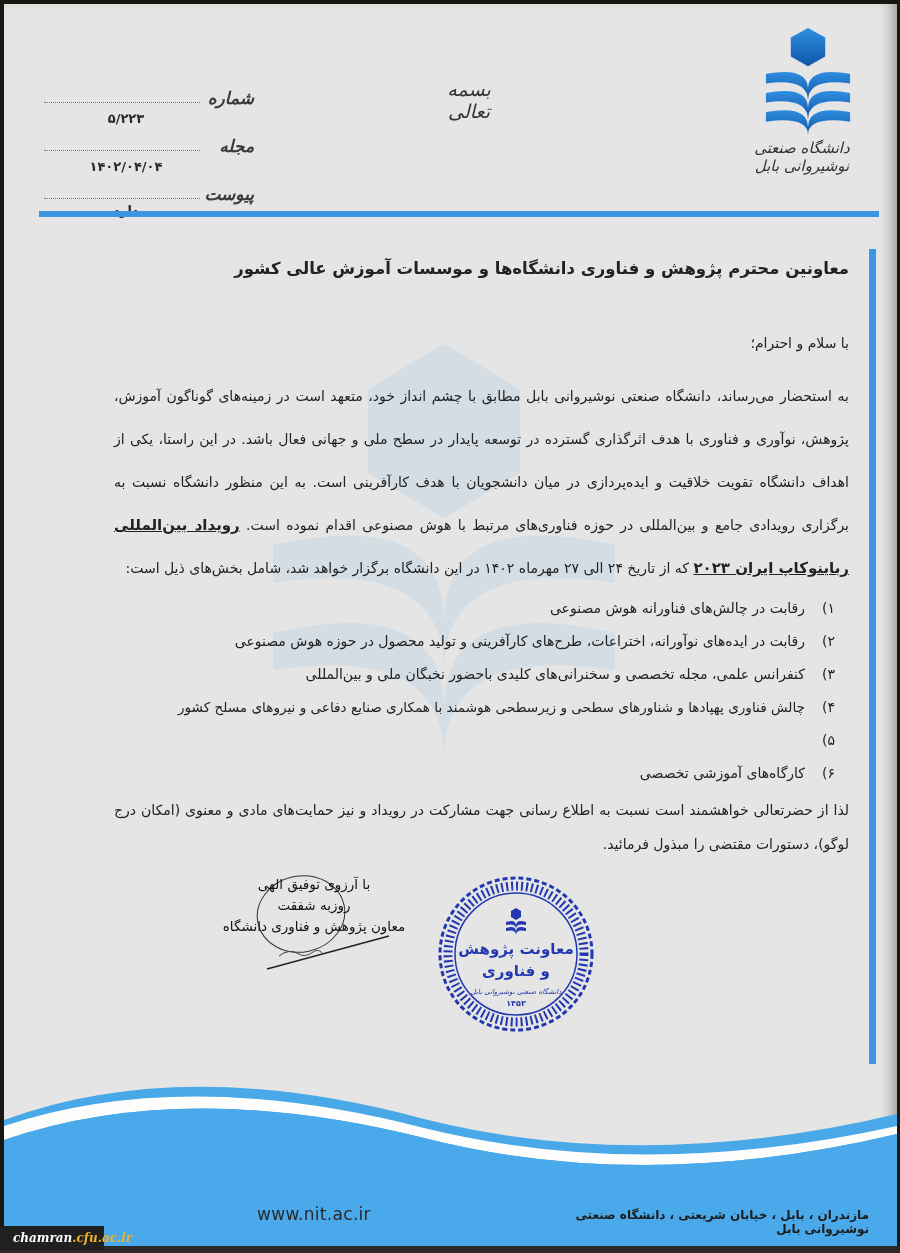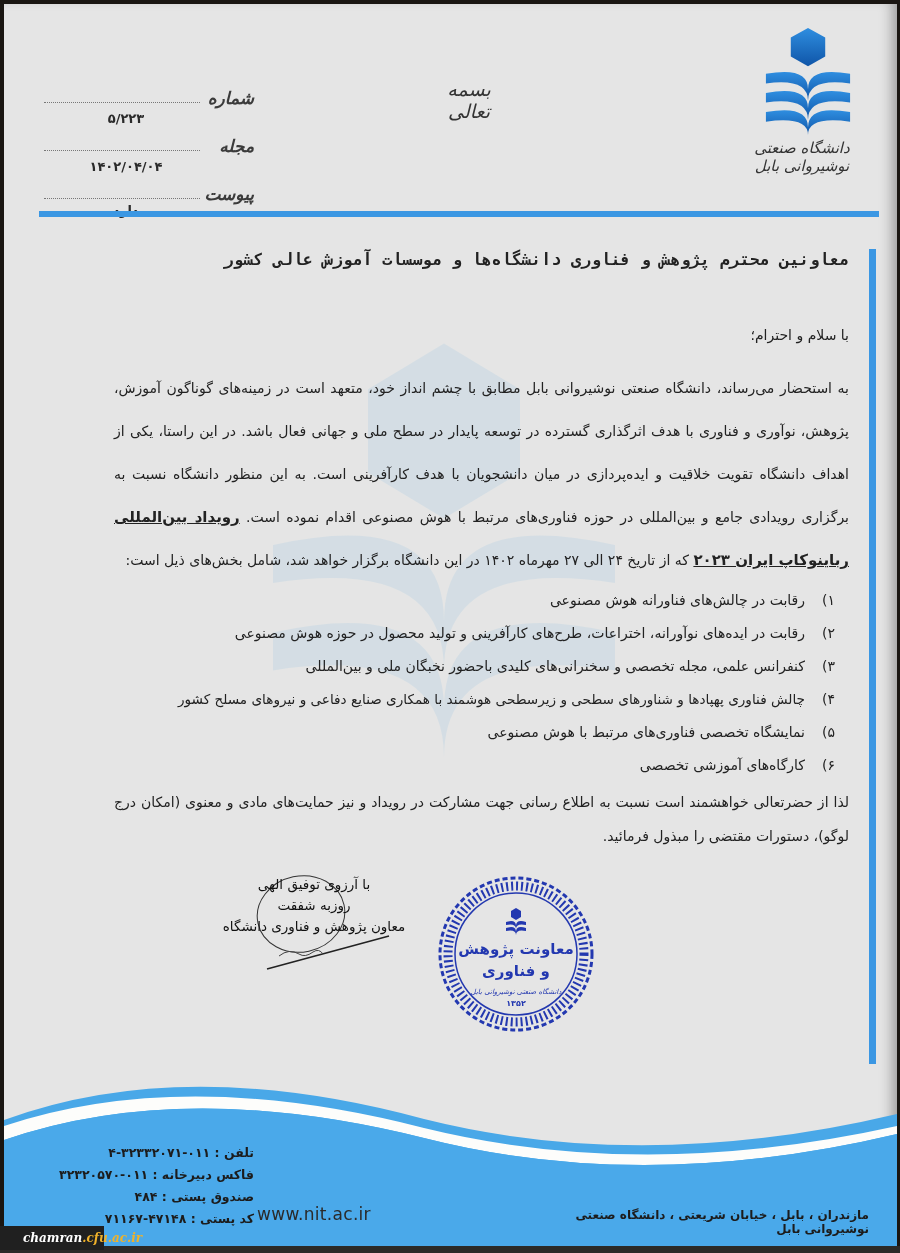--- a/index.html
+++ b/index.html
@@ -33,21 +33,21 @@
     .logo { position: absolute; left: 756px; top: 22px; width: 96px; height: 110px; }
     .logo-text {
       position: absolute; left: 728px; top: 135px; width: 140px; text-align: center;
       font-family: "DejaVu Serif", serif; font-style: italic; font-size: 15px; color: #333; direction: rtl;
     }
     .top-rule { position: absolute; left: 35px; top: 207px; width: 840px; height: 6px; background: #3b97e3; }
     .side-rule { position: absolute; left: 865px; top: 245px; width: 7px; height: 815px; background: #3b97e3; }
 
     
     .content { position: absolute; left: 110px; top: 240px; width: 735px; direction: rtl; color: #222; }
-    .addressee { font-size: 16.5px; font-weight: bold; margin-top: 4px; line-height: 26px; font-family: Liberation Mono, monospace; }
+    .addressee { font-size: 16.5px; font-weight: bold; margin-top: 12px; line-height: 26px; }
     .greeting { font-size: 14px; margin-top: 48px; line-height: 26px; }
     .para { font-size: 14px; line-height: 43px; text-align: justify; text-align-last: right; margin-top: 19px; }
     .para b { text-decoration: underline; font-weight: bold; font-size: 15px; }
     .list { list-style: none; margin-top: 2px; padding-right: 14px; }
     .list li { font-size: 14px; line-height: 33px; display: flex; }
     .list .num { width: 30px; flex-shrink: 0; text-align: right; }
     .closing { font-size: 14px; line-height: 33.5px; text-align: justify; text-align-last: right; margin-top: 4px; }
 
     
     .signature { position: absolute; left: 215px; top: 870px; width: 190px; direction: rtl; text-align: center; }
@@ -58,21 +58,21 @@
     
     .footer { position: absolute; left: 0; top: 1060px; width: 893px; height: 186px; }
     .footer svg { position: absolute; left: 0; top: 0; }
     .contact { position: absolute; left: 40px; top: 1138px; direction: rtl; width: 210px; }
     .contact-row { font-size: 12.5px; font-weight: bold; color: #1c1c1c; line-height: 22px; text-align: right; white-space: nowrap; }
     .website { position: absolute; left: 253px; top: 1200px; font-size: 17px; color: #2a2a2a; letter-spacing: 0.3px; }
     .address { position: absolute; left: 520px; top: 1204px; width: 345px; direction: rtl; text-align: right; font-size: 12px; font-weight: bold; color: #1c1c1c; }
     .credit {
       position: absolute; left: 0; top: 1226px; width: 104px; height: 24px; background: #202020;
       color: #fff; font-family: "DejaVu Serif", serif; font-style: italic; font-weight: bold; font-size: 12px;
-      line-height: 24px; padding-left: 23px; z-index: 3;
+      line-height: 24px; padding-left: 13px; z-index: 3;
     }
     .credit .accent { color: #f0b22a; }
     .bottom-strip { position: absolute; left: 0; top: 1246px; width: 900px; height: 7px; background: #2b2a28; }
   </style>
 </head>
 <body>
 
 <div class="page">
 
   <svg class="watermark" viewBox="0 0 100 120">
@@ -138,21 +138,20 @@
       <li>
           <span class="num">۳)</span>
           <span>کنفرانس علمی، مجله تخصصی و سخنرانی‌های کلیدی باحضور نخبگان ملی و بین‌المللی</span>
         </li>
       <li>
           <span class="num">۴)</span>
           <span style="white-space:nowrap;font-size:13.6px">چالش فناوری پهپادها و شناورهای سطحی و زیرسطحی هوشمند با همکاری صنایع دفاعی و نیروهای مسلح کشور</span>
         </li>
       <li>
           <span class="num">۵)</span>
-          <span>نمایشگاه تخصصی فناوری‌های مرتبط با هوش مصنوعی</span>
         </li>
       <li>
           <span class="num">۶)</span>
           <span>کارگاه‌های آموزشی تخصصی</span>
         </li>
     </ul>
     <div class="closing">لذا از حضرتعالی خواهشمند است نسبت به اطلاع رسانی جهت مشارکت در رویداد و نیز حمایت‌های مادی و معنوی (امکان درج لوگو)، دستورات مقتضی را مبذول فرمائید.</div>
   </div>
 
   <svg class="sig-scribble" viewBox="0 0 170 105">
@@ -182,33 +181,19 @@
   </svg>
 
   <div class="footer">
     <svg width="893" height="186" viewBox="0 0 893 186">
       <path d="M0 56 Q180 -10 420 55 Q640 110 893 50 L893 186 L0 186Z" fill="#49a8e8"></path>
       <path d="M0 62 Q180 2 420 64 Q640 118 893 62 L893 70 Q640 130 420 74 Q180 14 0 76Z" fill="#fdfdfb"></path>
       <path d="M0 76 Q180 14 420 74 Q640 130 893 70 L893 186 L0 186Z" fill="#4aa9ea"></path>
     </svg>
   </div>
 
-  <div class="contact">
-    <div class="contact-row">
-      <span>تلفن</span> : <span>۰۱۱-۳۲۳۳۲۰۷۱-۴</span>
-    </div>
-    <div class="contact-row">
-      <span>فاکس دبیرخانه</span> : <span>۰۱۱-۳۲۳۲۰۵۷۰</span>
-    </div>
-    <div class="contact-row">
-      <span>صندوق پستی</span> : <span>۴۸۴</span>
-    </div>
-    <div class="contact-row">
-      <span>کد پستی</span> : <span>۴۷۱۴۸-۷۱۱۶۷</span>
-    </div>
-  </div>
 
   <div class="website">www.nit.ac.ir</div>
   <div class="address">مازندران ، بابل ، خیابان شریعتی ، دانشگاه صنعتی نوشیروانی بابل</div>
 </div>
 
 <div class="credit"><span>chamran</span><span class="accent">.cfu.ac.ir</span></div>
 <div class="bottom-strip"></div>
 
 </body></html>

